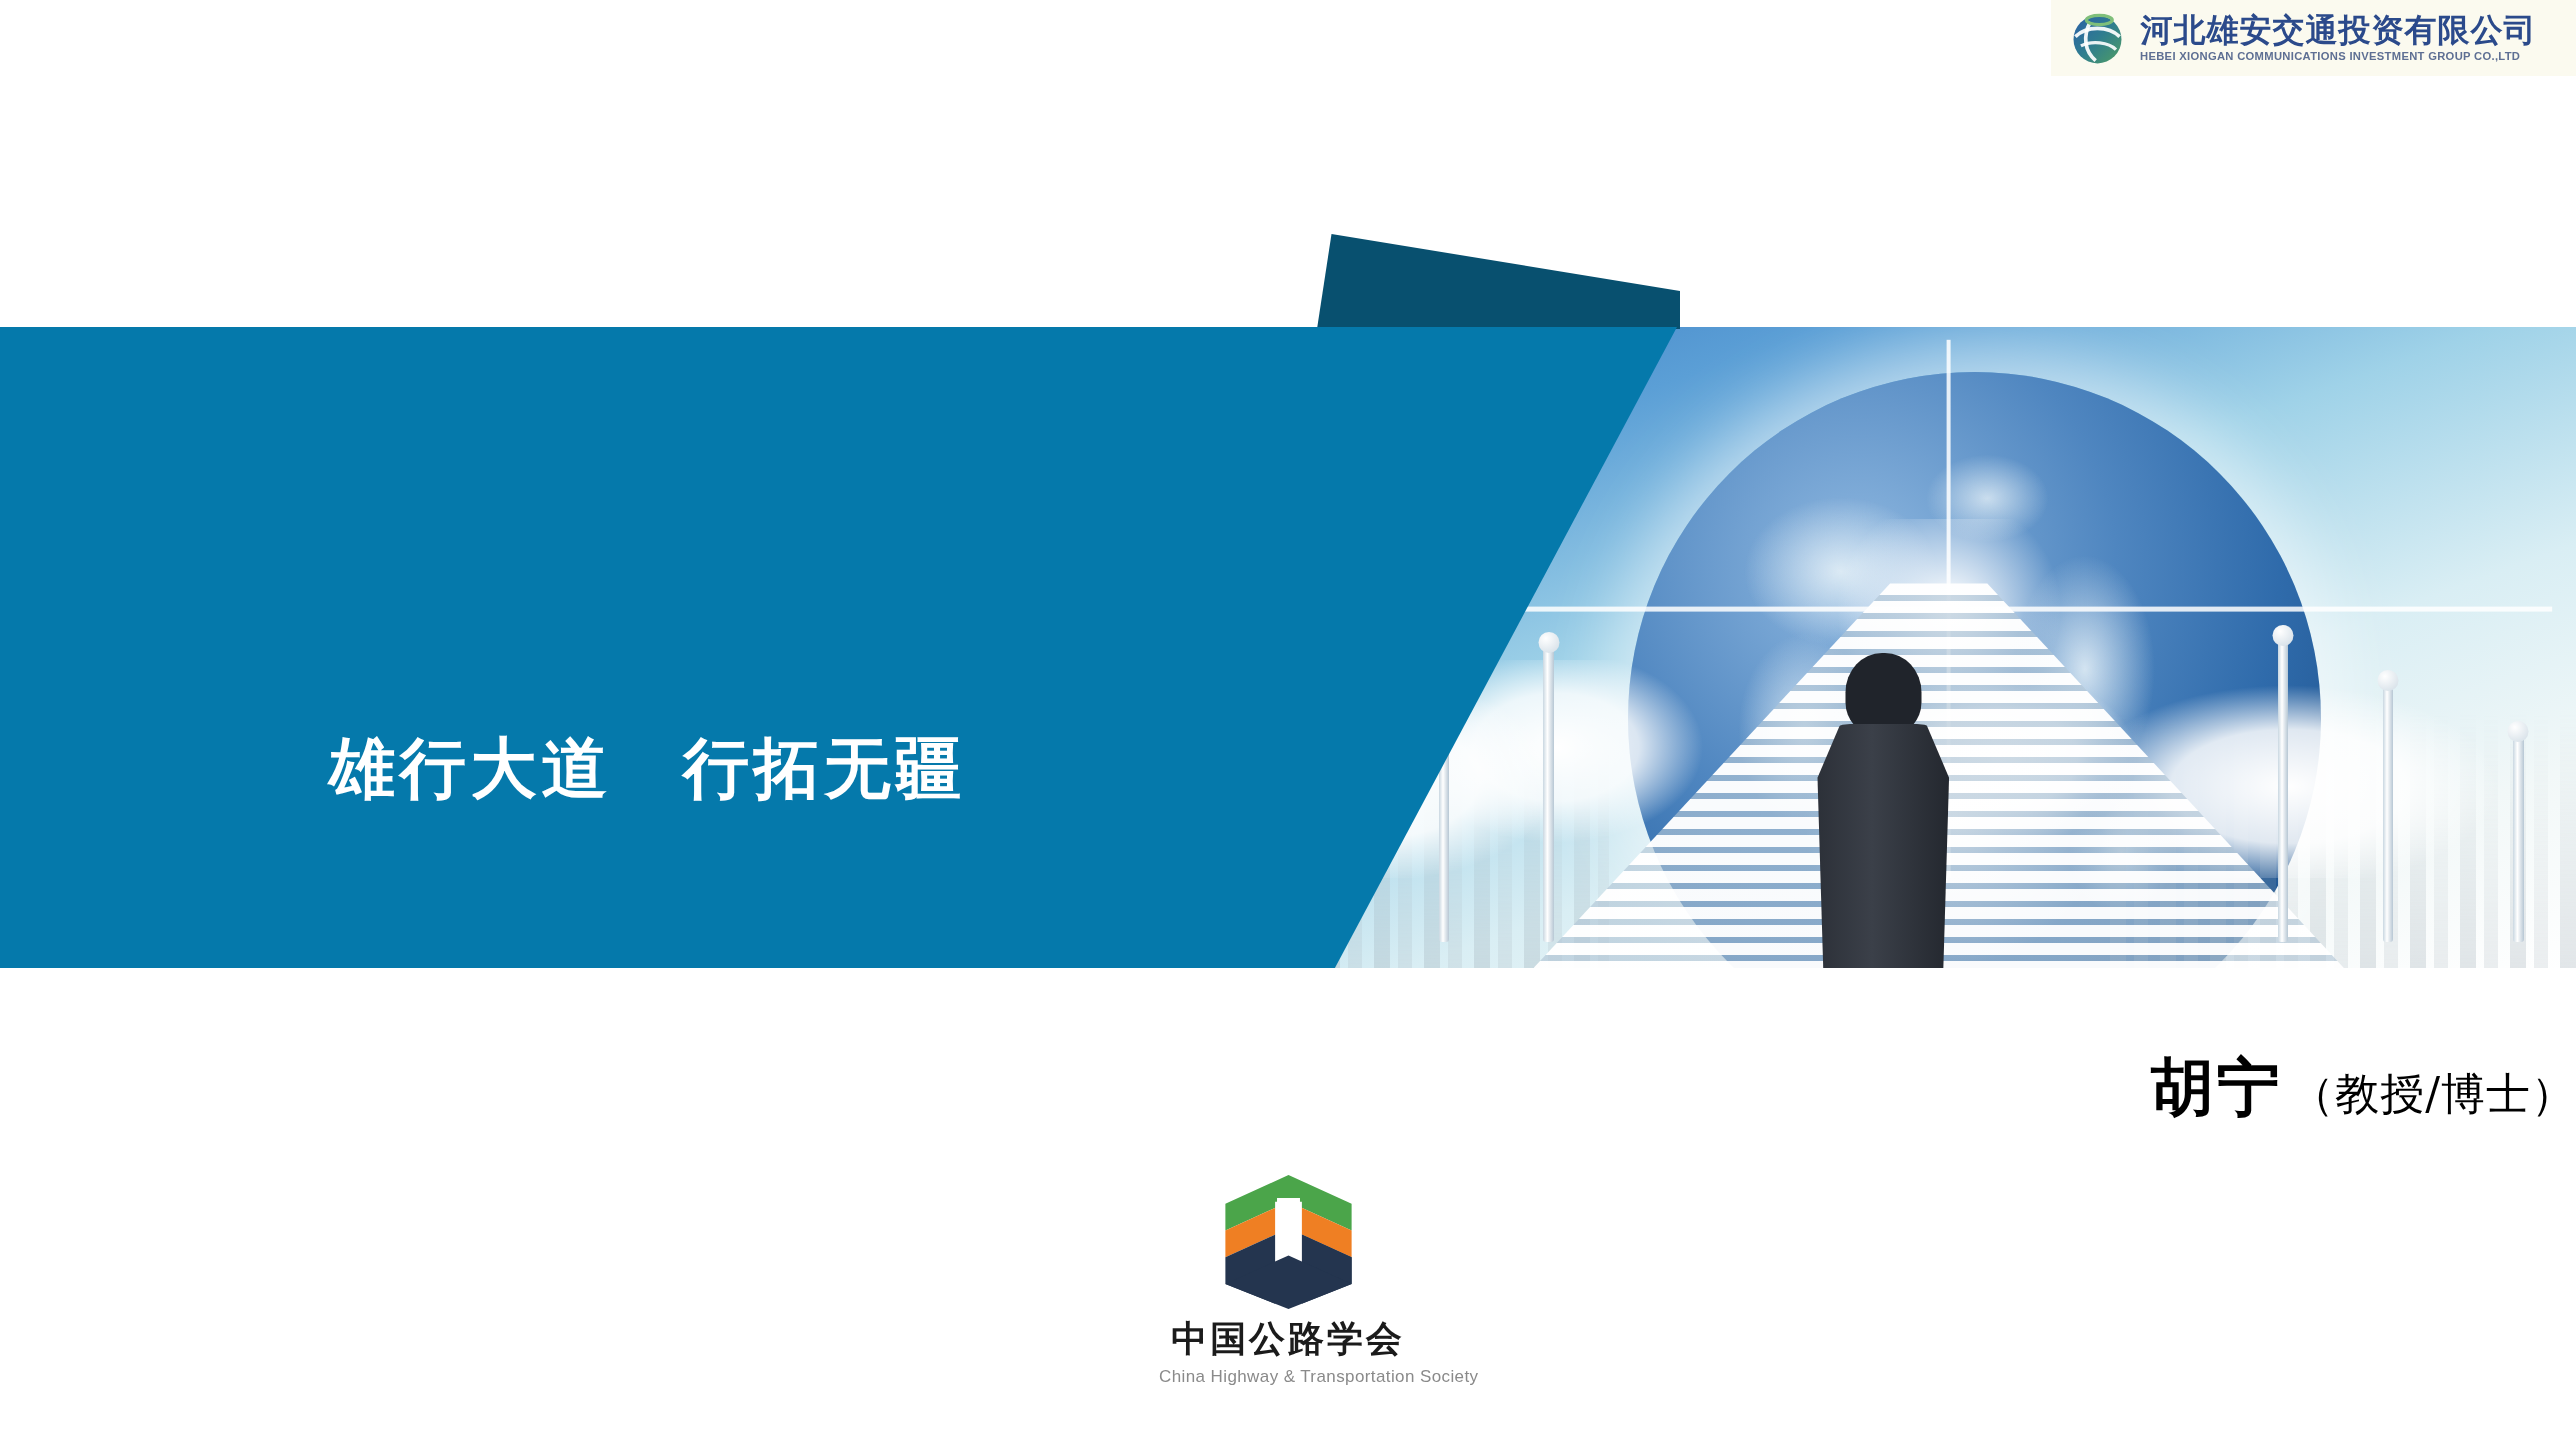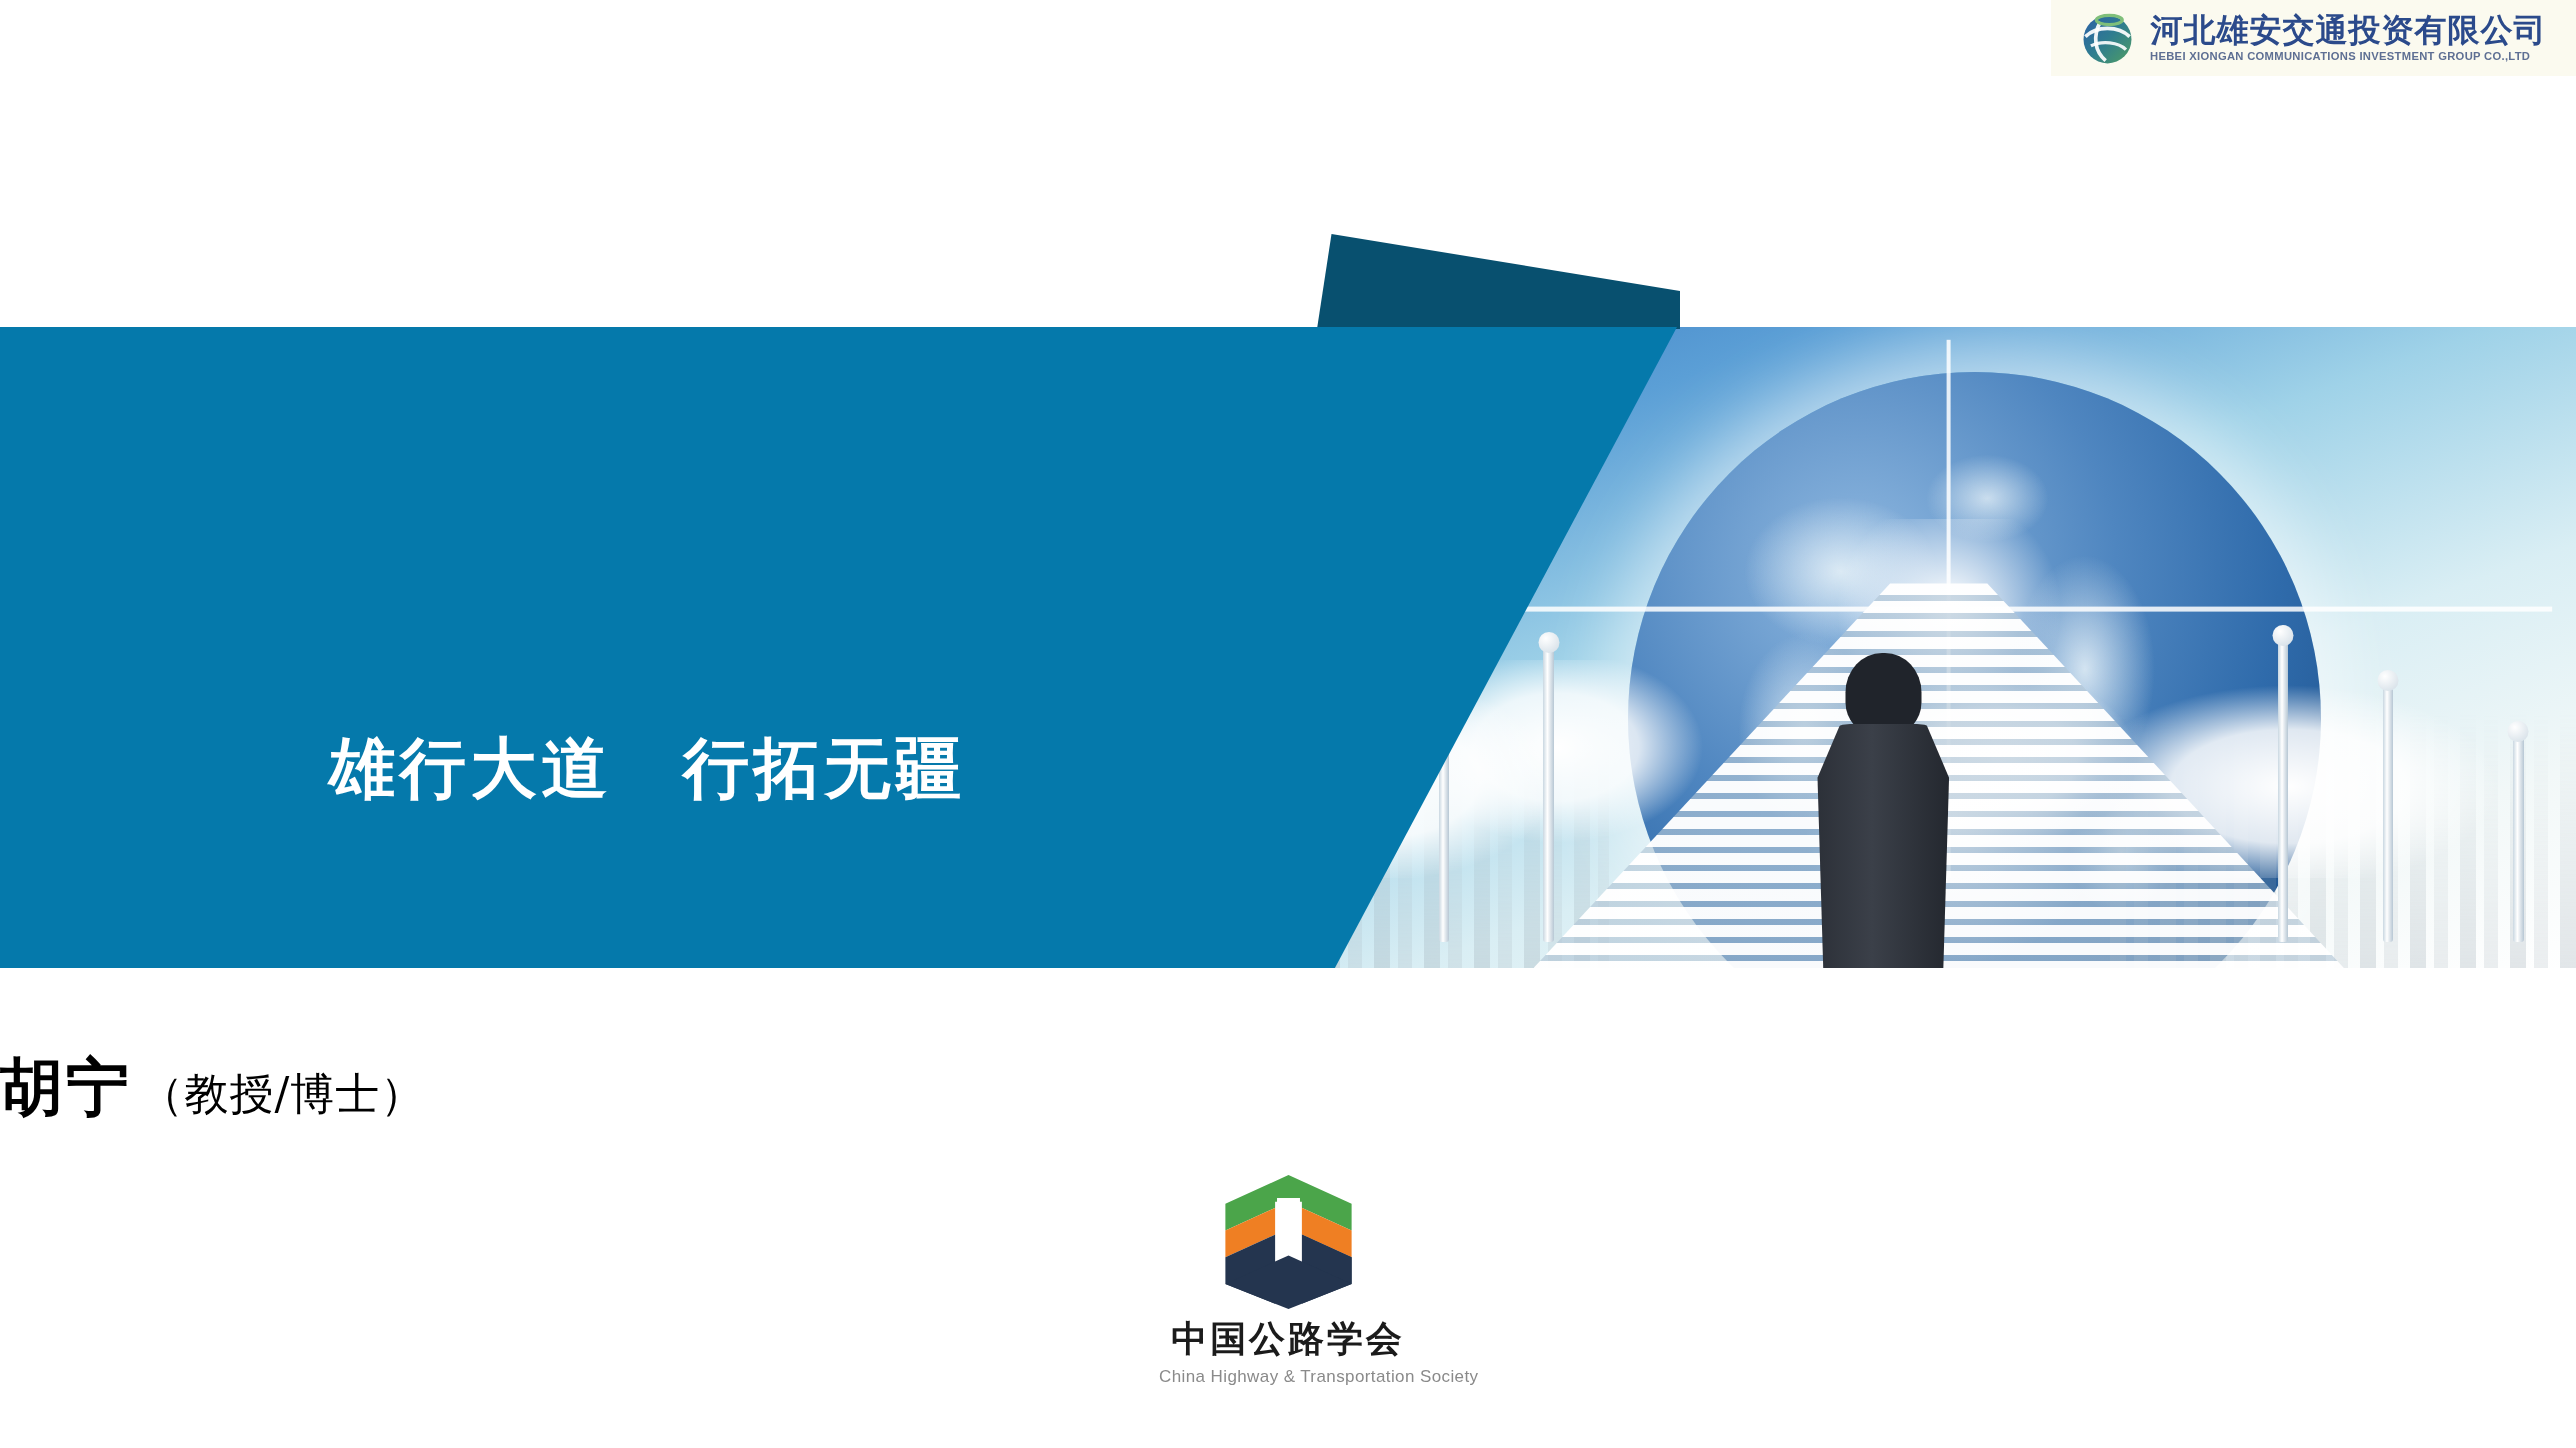--- a/index.html
+++ b/index.html
@@ -22,21 +22,21 @@
   
   .corp-logo {
     position: absolute;
     top: 0;
     left: 2051px;
     width: 525px;
     height: 76px;
     background: #fbfaef;
     display: flex;
     align-items: center;
-    padding-left: 27px;
+    padding-left: 17px;
     box-sizing: border-box;
   }
   .corp-logo-mark {
     width: 59px;
     height: 59px;
     flex: 0 0 59px;
     margin-right: 13.4px;
   }
   .corp-logo-text {
     display: flex;
@@ -298,21 +298,21 @@
     white-space: nowrap;
     line-height: 1;
   }
 
   
   .presenter {
     position: absolute;
     left: 0;
     top: 1045px;
     width: 2576px;
-    text-align: left;
+    text-align: right;
     color: #000000;
     white-space: nowrap;
   }
   .presenter-name {
     font-family: "DejaVu Serif", "Liberation Serif", serif;
     font-size: 63px;
     font-weight: bold;
     letter-spacing: 2.9px;
   }
   .presenter-role {

